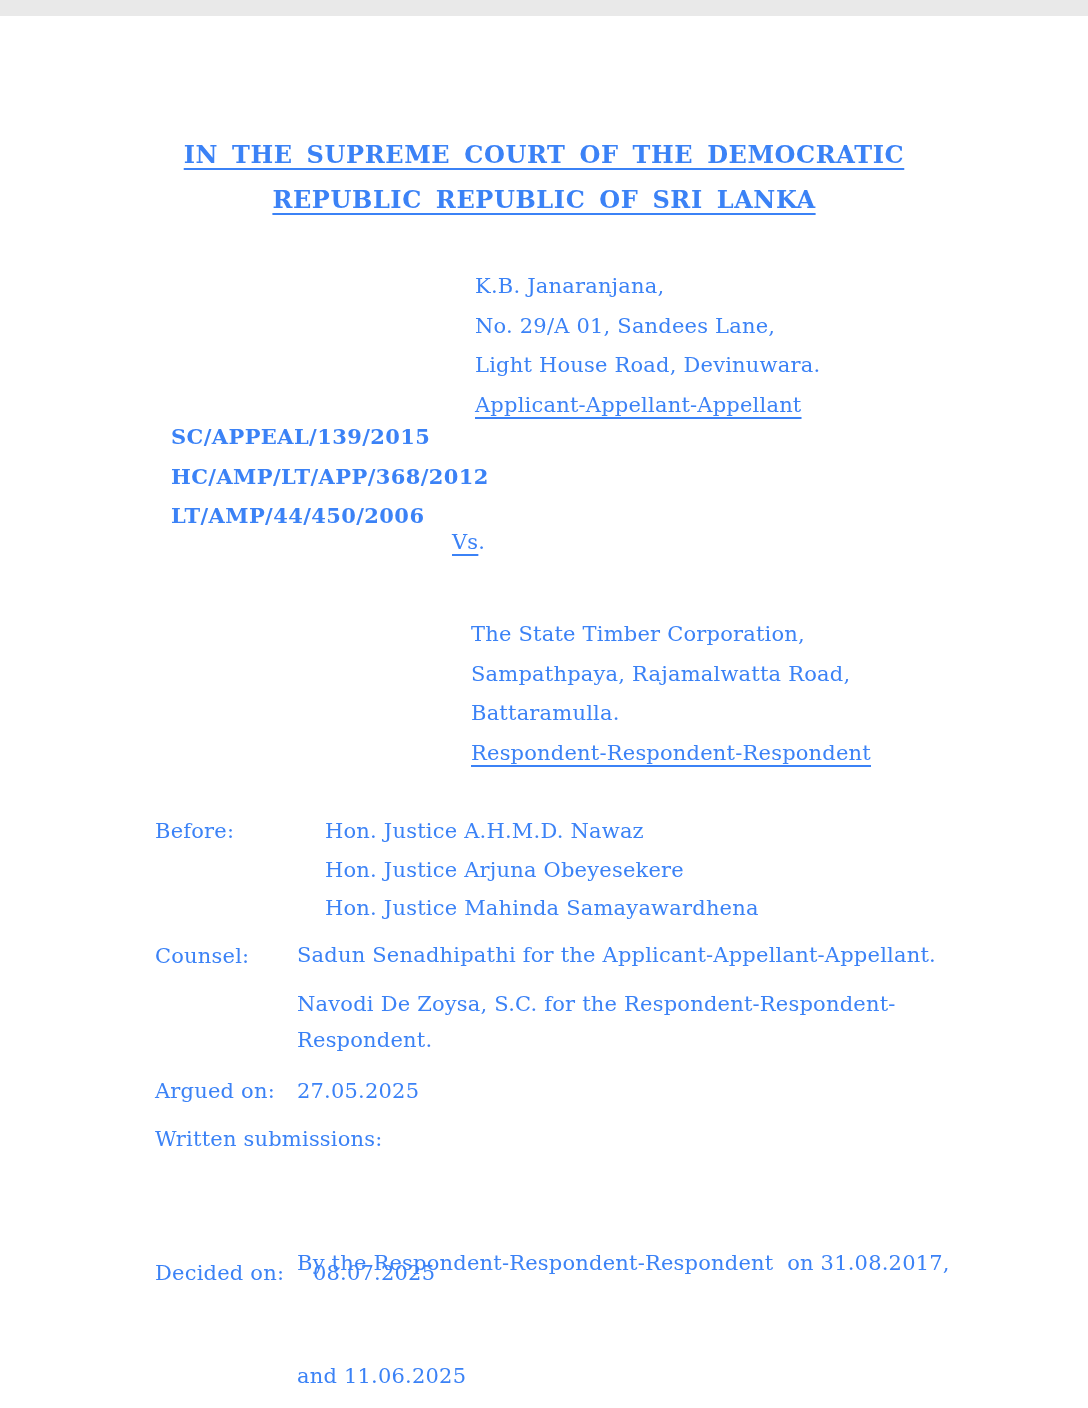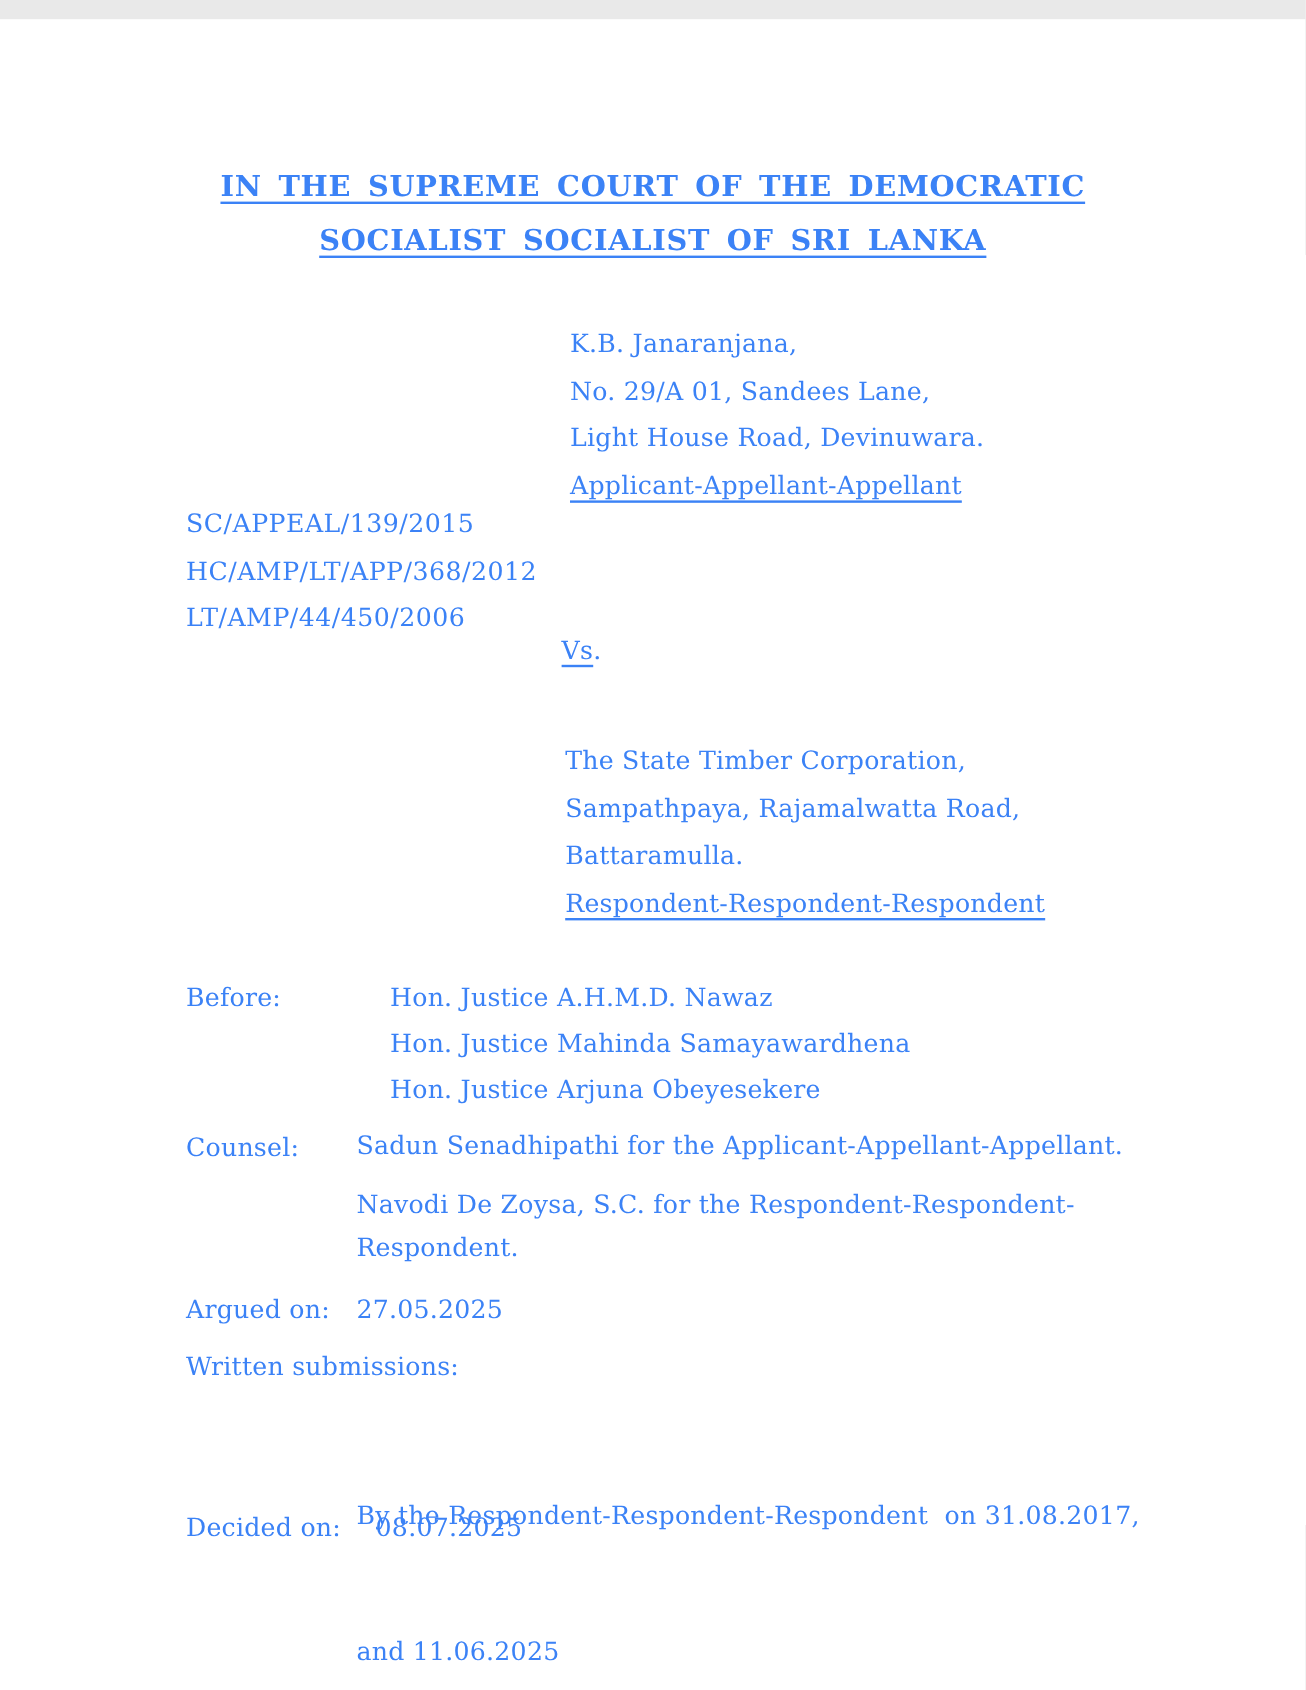--- a/index.html
+++ b/index.html
@@ -42,27 +42,27 @@
   }
 
   
   .party { line-height: 39.5px; }
   .applicant  { top: 251px; left: 475px; }
   .respondent { top: 599px; left: 471px; }
 
   
   .case-numbers {
     top: 401px;
-    left: 155px;
-    font-weight: normal;
+    left: 171px;
+    font-weight: bold;
     line-height: 39.5px;
     letter-spacing: 0.4px;
   }
 
-  .versus { top: 514px; left: 468px; }
+  .versus { top: 514px; left: 452px; }
 
   
   .row {
     left: 155px;
     width: 790px;
     display: grid;
     grid-template-columns: 142px 1fr;
     line-height: 38.5px;
   }
   .before-row  { top: 796px; gap: 28px; }
@@ -81,21 +81,21 @@
     white-space: pre-wrap;
   }
 </style>
 </head>
 <body>
 
 <div class="page">
 
   <div class="abs title">
     <div><span class="u-title">IN THE SUPREME COURT OF THE DEMOCRATIC</span></div>
-    <div><span class="u-title">SOCIALIST SOCIALIST OF SRI LANKA</span></div>
+    <div><span class="u-title">REPUBLIC REPUBLIC OF SRI LANKA</span></div>
   </div>
 
   <div class="abs party applicant">
     <div>K.B. Janaranjana,</div>
     <div>No. 29/A 01, Sandees Lane,</div>
     <div>Light House Road, Devinuwara.</div>
     <div><span class="u">Applicant-Appellant-Appellant</span></div>
   </div>
 
   <div class="abs case-numbers">
@@ -110,22 +110,22 @@
     <div>The State Timber Corporation,</div>
     <div>Sampathpaya, Rajamalwatta Road,</div>
     <div>Battaramulla.</div>
     <div><span class="u">Respondent-Respondent-Respondent</span></div>
   </div>
 
   <div class="abs row before-row">
     <div class="label">Before:</div>
     <div class="value">
       <div>Hon. Justice A.H.M.D. Nawaz</div>
+      <div>Hon. Justice Arjuna Obeyesekere</div>
       <div>Hon. Justice Mahinda Samayawardhena</div>
-      <div>Hon. Justice Arjuna Obeyesekere</div>
     </div>
   </div>
 
   <div class="abs row counsel-row">
     <div class="label">Counsel:</div>
     <div class="value">
       <div class="para">Sadun Senadhipathi for the Applicant-Appellant-Appellant.</div>
       <div class="para para-gap">
         <div>Navodi De Zoysa, S.C. for the Respondent-Respondent-</div>
         <div>Respondent.</div>

